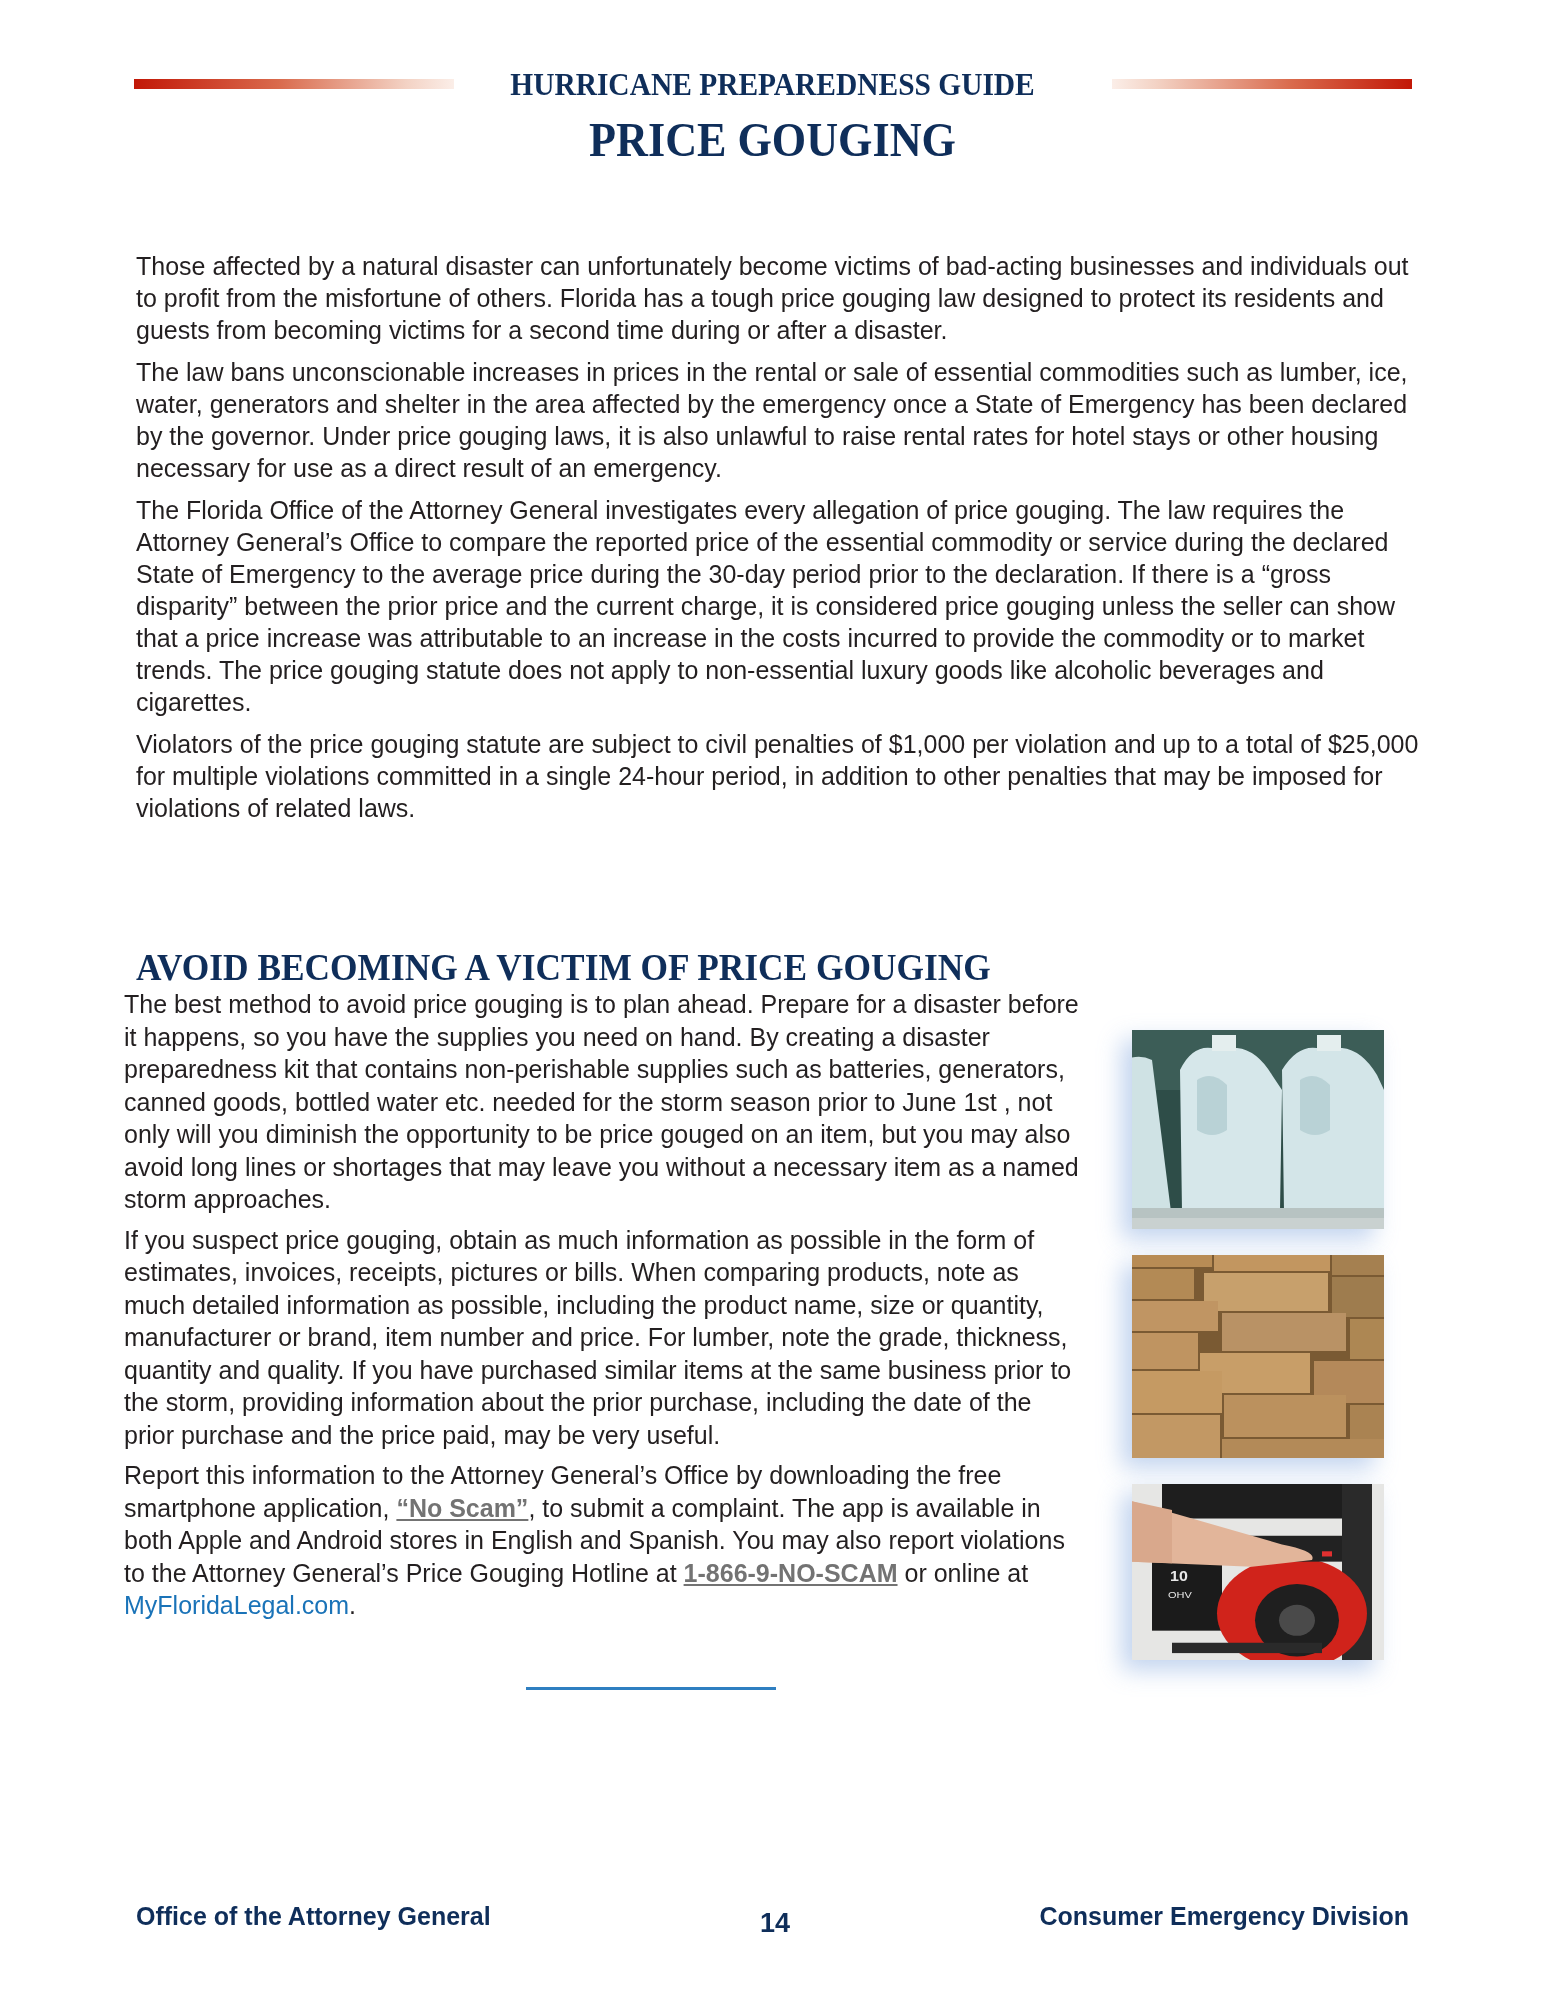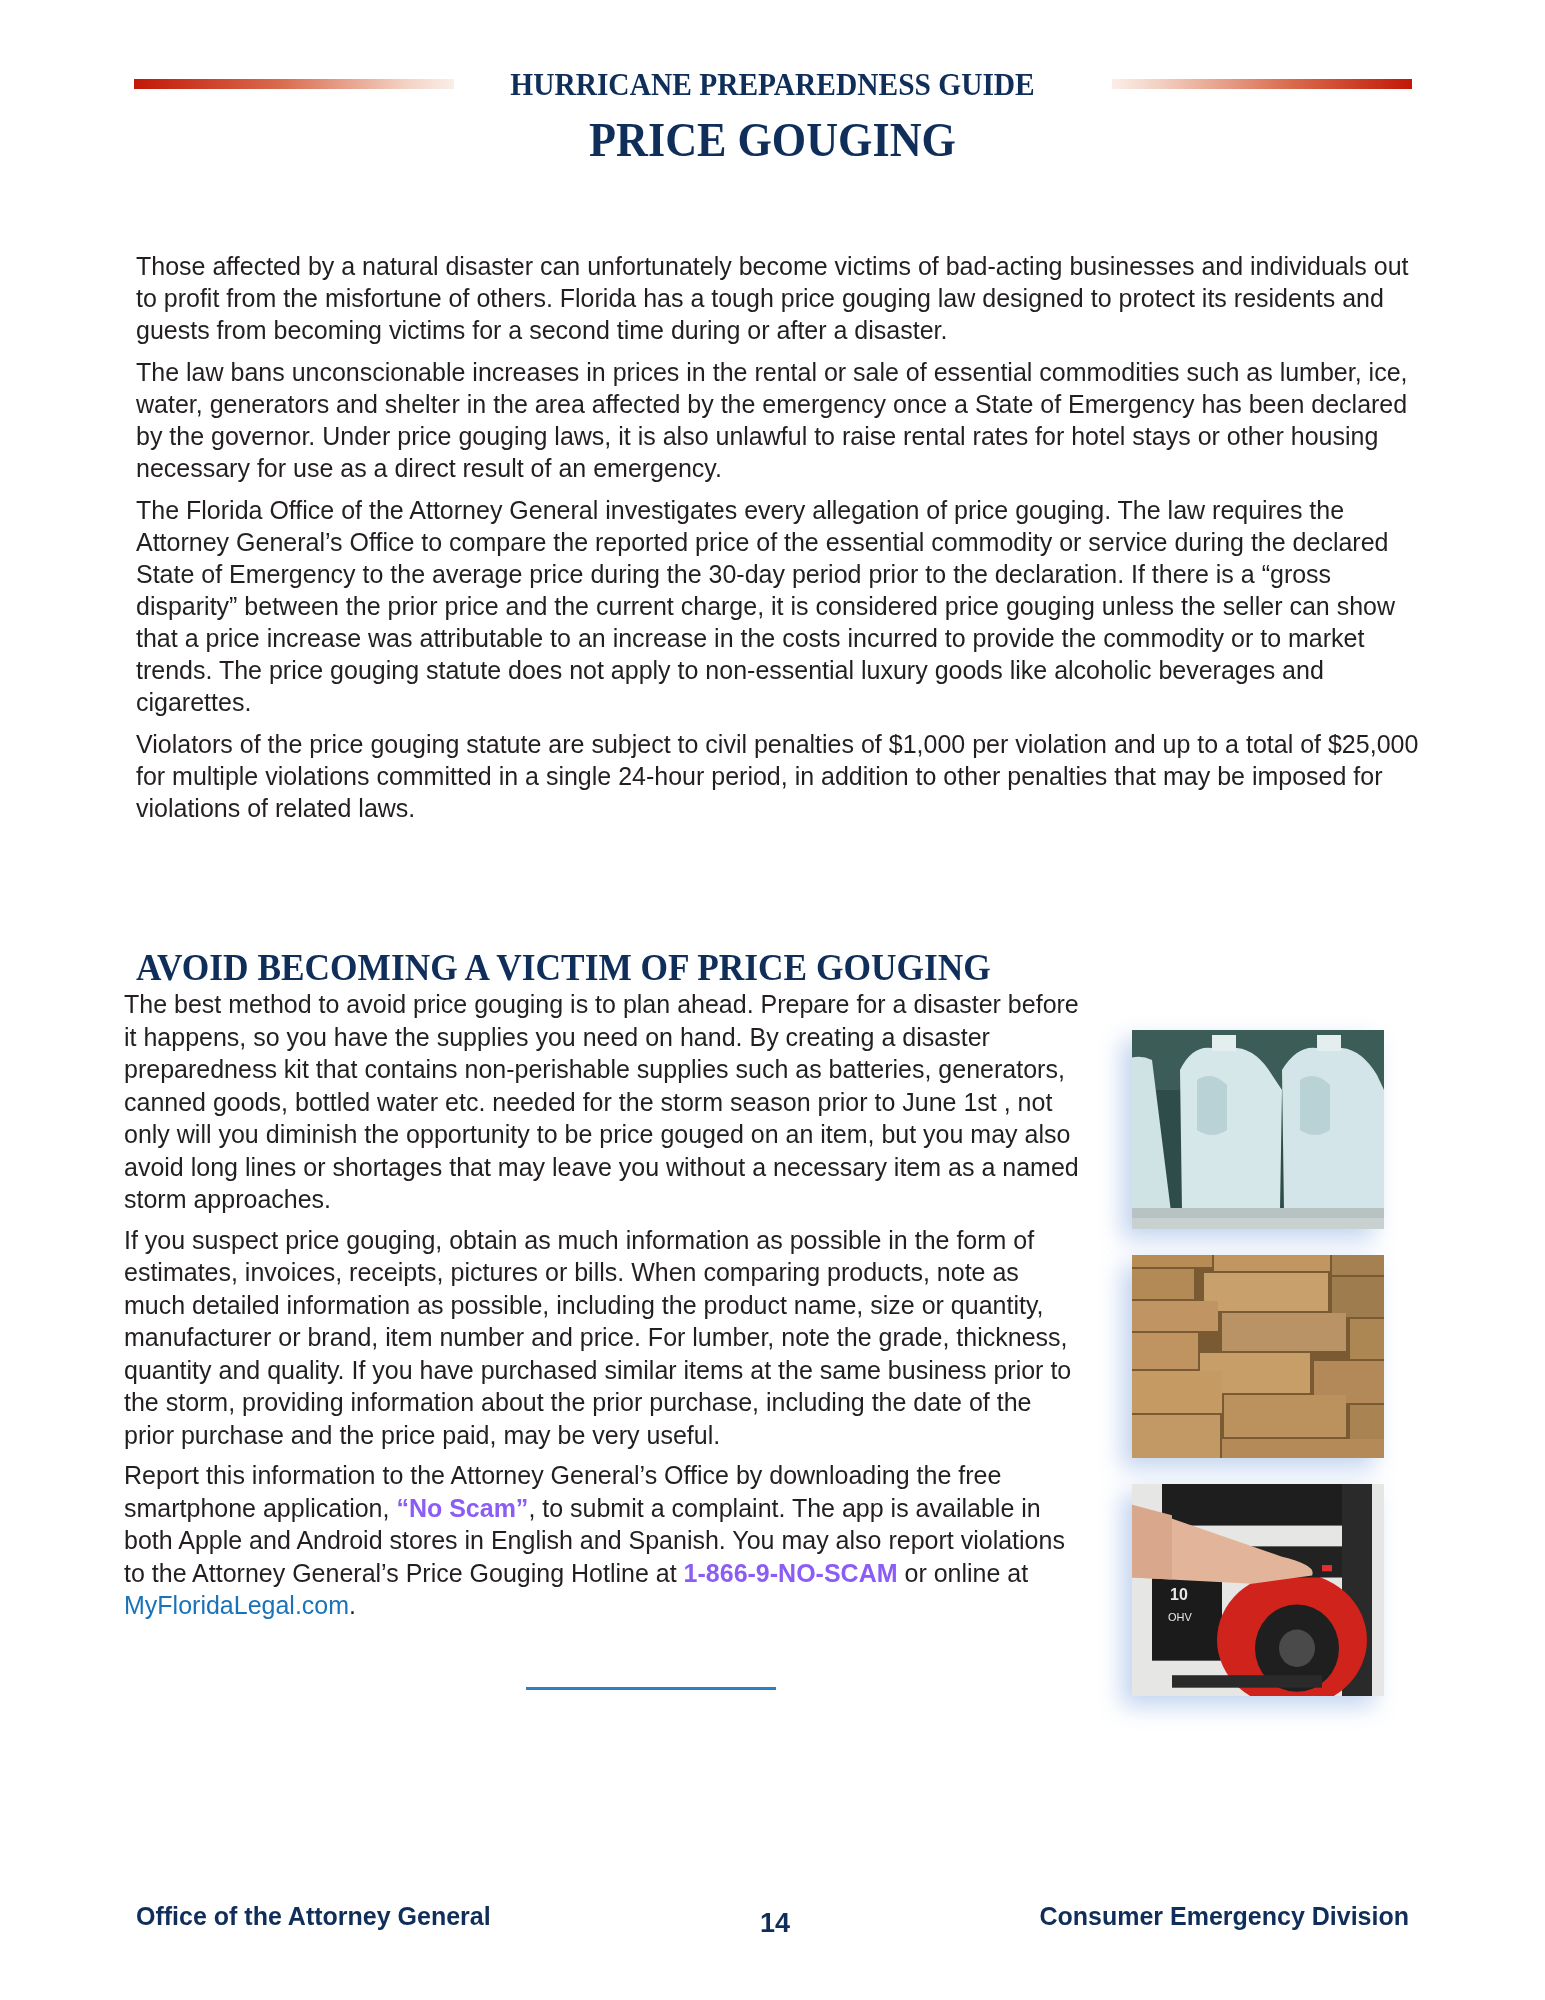--- a/index.html
+++ b/index.html
@@ -23,32 +23,32 @@
     color: #231f20; }
   .body-text p { margin: 10px 0 8px 0; }
 
   .section-heading { position: absolute; left: 136px; top: 945px;
     font-family: "Liberation Serif", serif; font-weight: bold; font-size: 38px;
     color: #0f2e5a; transform: scaleX(0.93); transform-origin: left; white-space: nowrap; }
 
   .col-text { position: absolute; left: 124px; top: 988px; width: 960px; font-size: 25px;
     line-height: 32.5px; color: #231f20; }
   .col-text p { margin: 0 0 8px 0; }
-  .col-text b { color: #8b5cf6; }
+  .col-text b { color: #737373; text-decoration: underline; }
   .link { color: #1a73b8; text-decoration: none; }
 
   .divider { position: absolute; left: 526px; top: 1687px; width: 250px; height: 3px;
     background: #2f7fc1; }
 
   .photo { position: absolute; left: 1132px; width: 252px; overflow: hidden;
     box-shadow: -10px 10px 22px rgba(120, 160, 220, 0.45); }
   .photo svg { display: block; width: 100%; height: 100%; }
   .photo.water { top: 1030px; height: 199px; }
   .photo.lumber { top: 1255px; height: 203px; }
-  .photo.generator { top: 1484px; height: 212px; }
+  .photo.generator { top: 1484px; height: 176px; }
 
   .footer { position: absolute; top: 1902px; font-weight: bold; font-size: 25px; color: #0f2e5a; }
   .footer.left { left: 136px; }
   .footer.right { right: 136px; }
   .footer.page { left: 760px; top: 1908px; font-size: 27px; }
 </style>
 </head>
 <body>
 
 <div class="hdr-bar left"></div>

